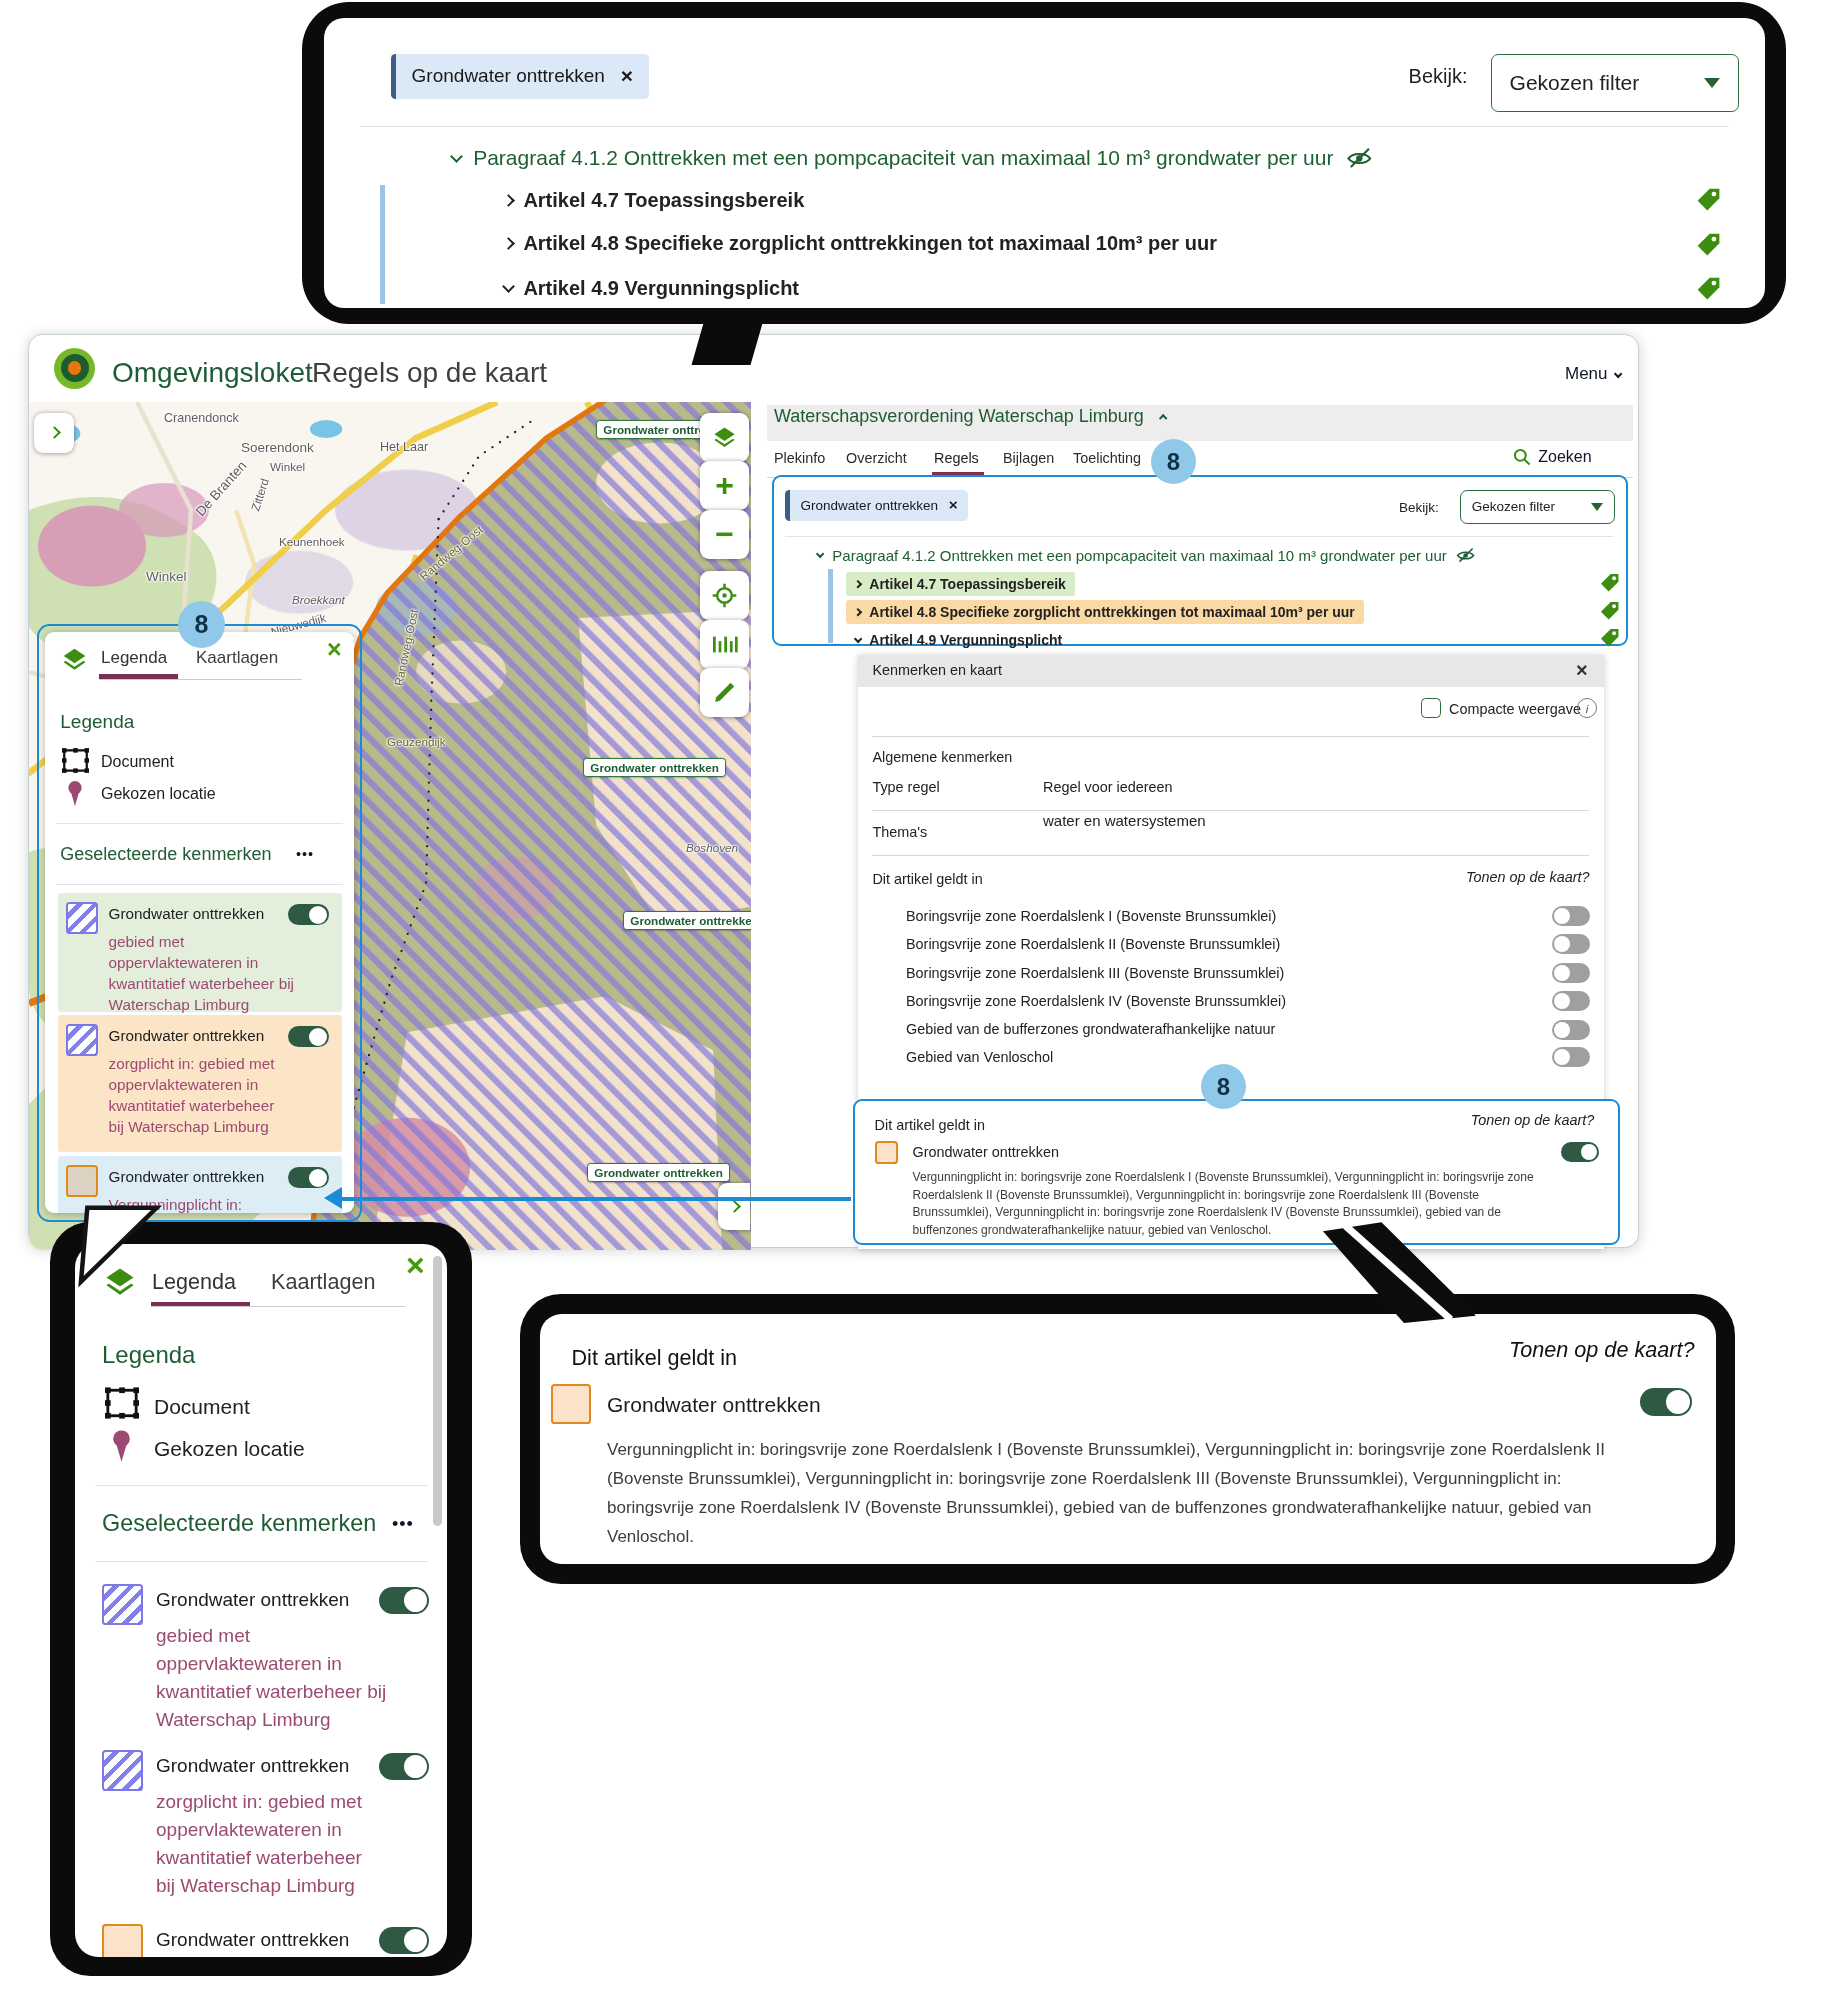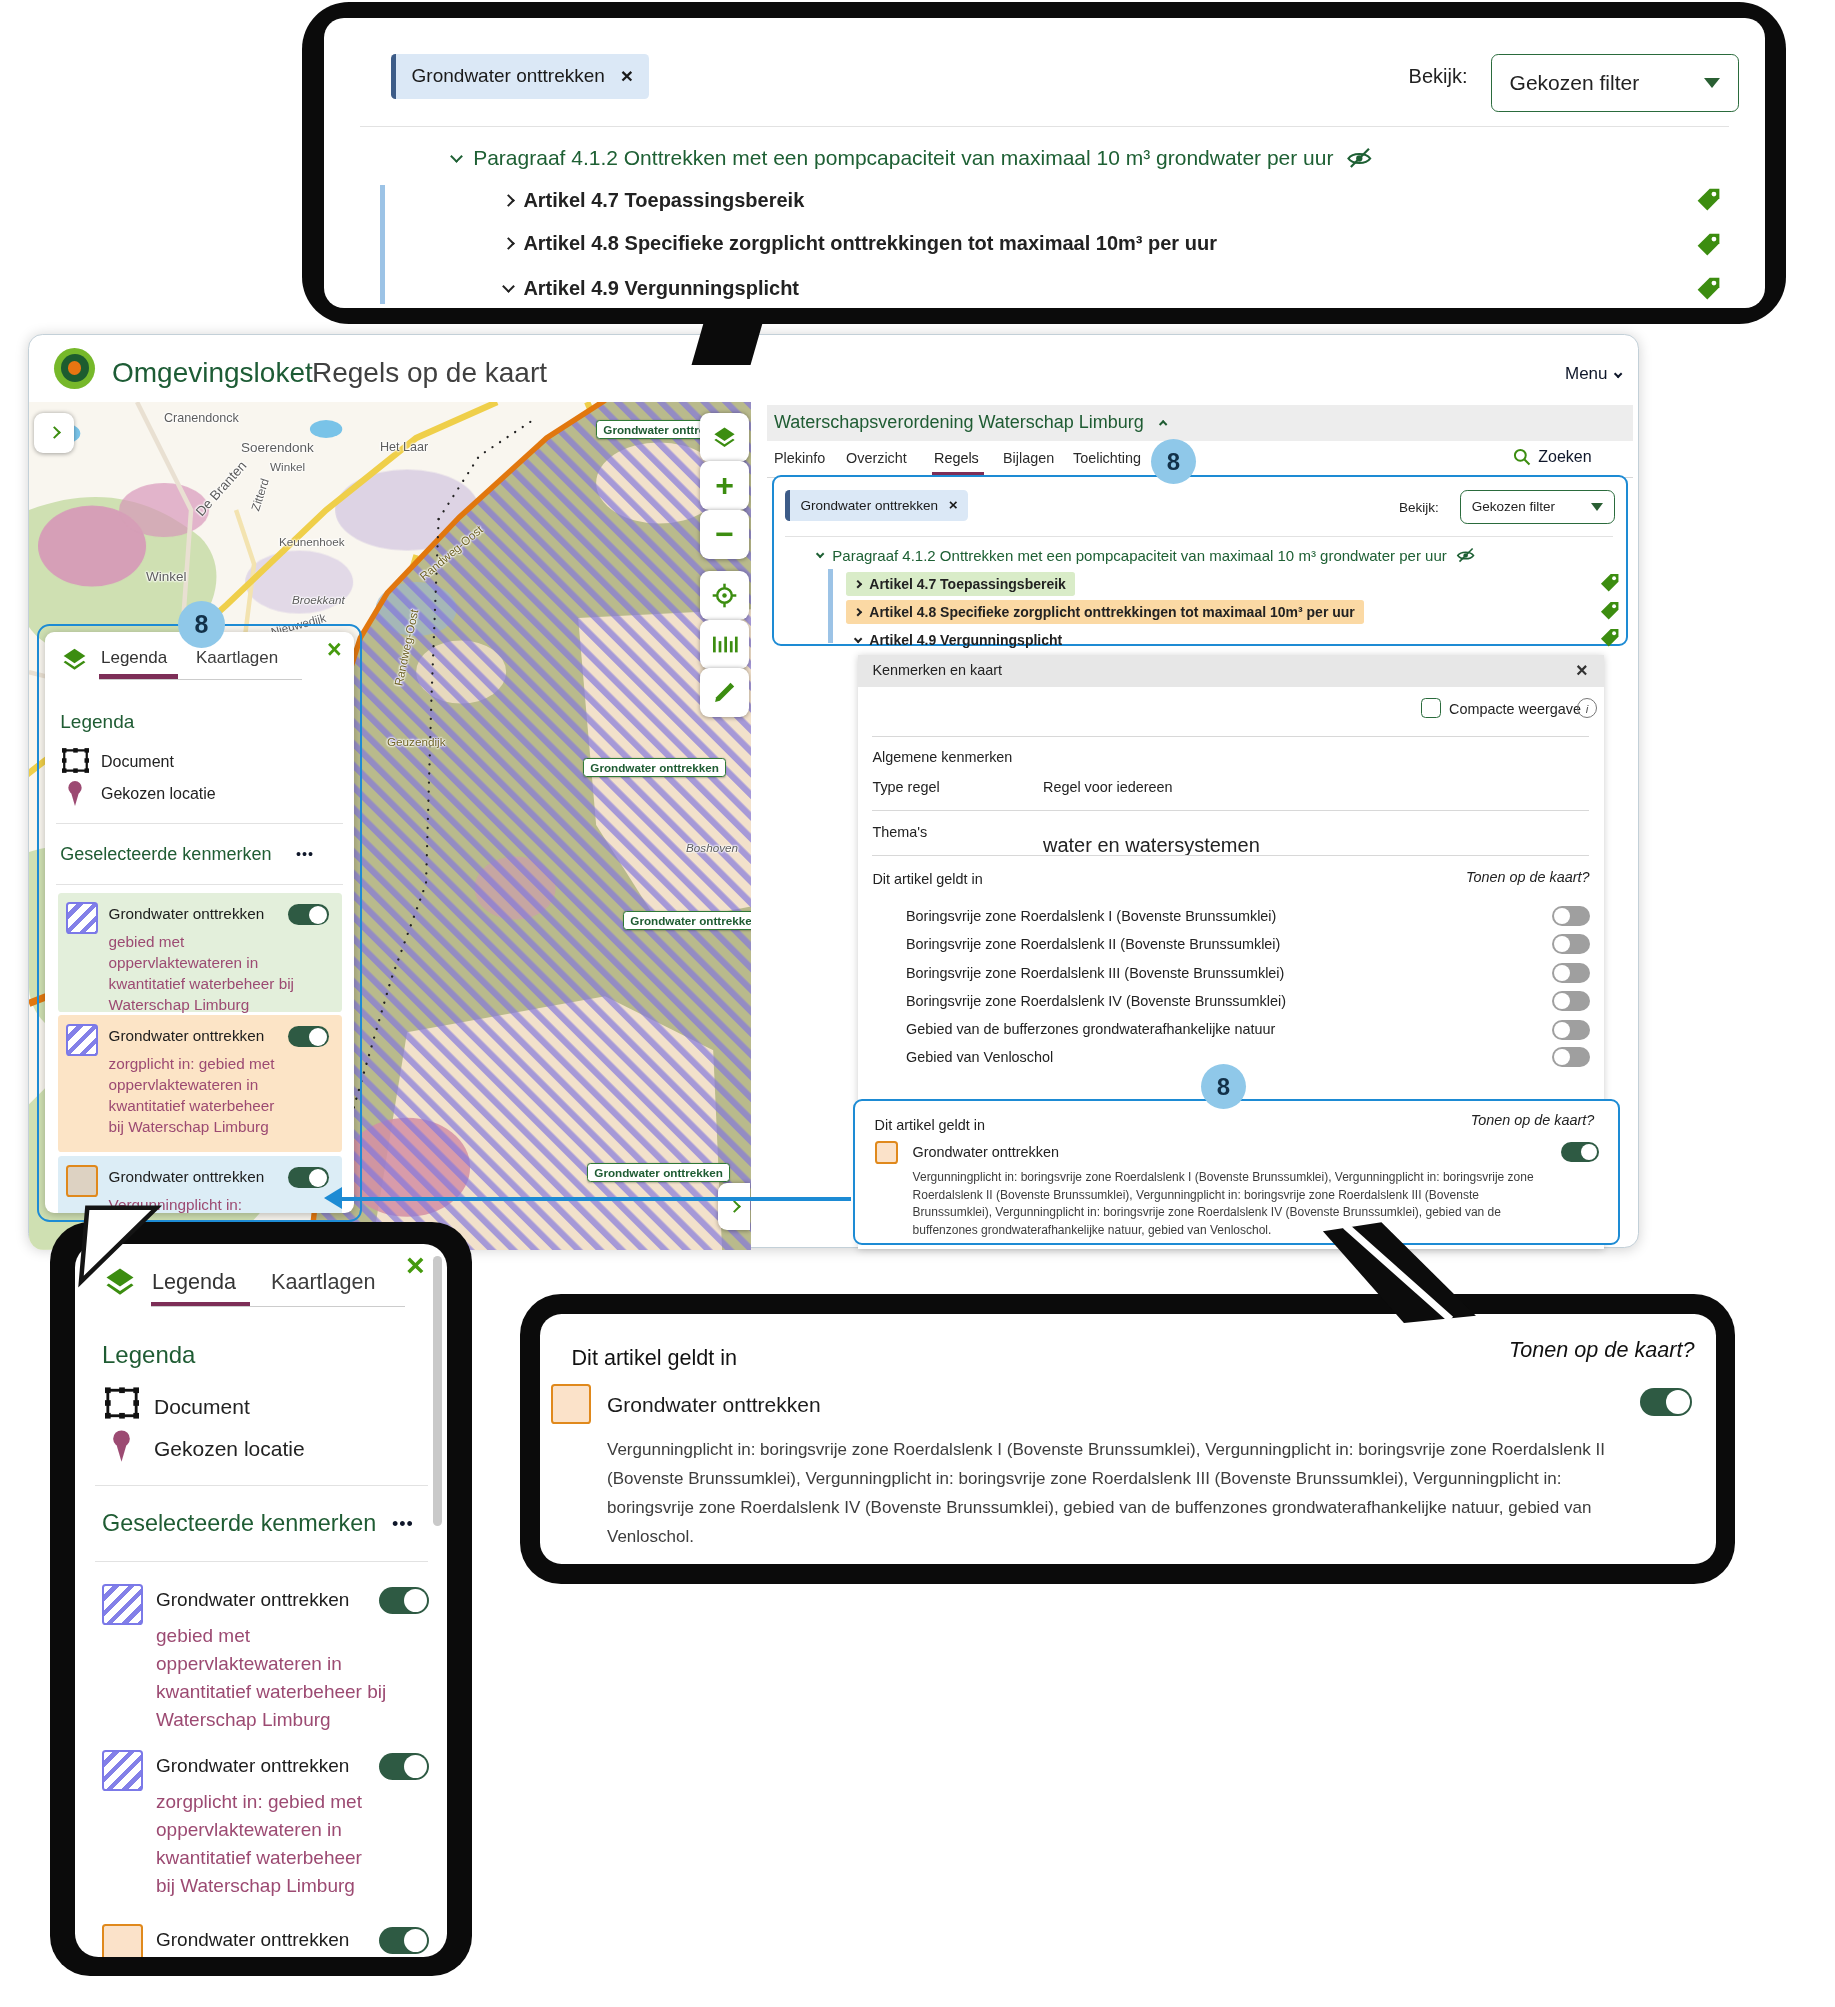--- a/index.html
+++ b/index.html
@@ -251,21 +251,21 @@
         <span class="tg on m" style="left:230px;top:10.8px">
             <span class="knob"></span>
           </span>
         <div class="ar maroon" style="left:51px;top:38px;width:191px;font-size:15.3px;line-height:21px">Vergunningplicht in:</div>
       </div>
     </div>
     <div class="ar" style="left:8px;top:289px;width:325px;height:598px;border:2.7px solid #1d8bd4;border-radius:12.6px;pointer-events:none;z-index:7"></div>
     <div class="badge" style="left:149px;top:266px;width:47px;height:47px;font-size:25px">8</div>
 
     <div class="ar" style="left:738px;top:70px;width:866px;height:36px;background:#ededed"></div>
-    <div class="ar row" style="left:745px;top:77px;gap:16px">
+    <div class="ar row" style="left:745px;top:71px;gap:16px">
       <span class="b g" style="font-size:18px">Waterschapsverordening Waterschap Limburg</span>
       <span class="chev u sm g" style="margin-top:3.6px"></span>
     </div>
     <div class="ar" style="left:745px;top:115px;font-size:14.4px;color:#2b2b2b">Plekinfo</div>
     <div class="ar" style="left:817px;top:115px;font-size:14.4px;color:#2b2b2b">Overzicht</div>
     <div class="ar b" style="left:905px;top:115px;font-size:14.4px;color:#222">Regels</div>
     <div class="ar" style="left:903px;top:137px;width:52px;height:3.6px;background:#7d2e57"></div>
     <div class="ar" style="left:974px;top:115px;font-size:14.4px;color:#2b2b2b">Bijlagen</div>
     <div class="ar" style="left:1044px;top:115px;font-size:14.4px;color:#2b2b2b">Toelichting</div>
     <div class="ar row" style="left:1483px;top:112px;gap:6.3px">
@@ -335,21 +335,21 @@
       <div class="ar" style="left:719px;top:43px;width:20px;height:20px;border:1.8px solid #777;border-radius:50%;color:#555;font-size:11.7px;display:flex;align-items:center;justify-content:center;font-style:italic">
           <span>i</span>
         </div>
       <div class="hline" style="left:14.4px;top:81px;width:717px;background:#d8d8d8"></div>
 
       <div class="ar b" style="left:14.4px;top:94px;font-size:14.4px">Algemene kenmerken</div>
       <div class="ar b" style="left:14.4px;top:124px;font-size:14.4px">Type regel</div>
       <div class="ar" style="left:185px;top:124px;font-size:14.4px">Regel voor iedereen</div>
       <div class="hline" style="left:14.4px;top:155px;width:717px;background:#d8d8d8"></div>
       <div class="ar b" style="left:14.4px;top:169px;font-size:14.4px">Thema's</div>
-      <div class="ar" style="left:185px;top:179px;font-size:20px">water en watersystemen</div>
+      <div class="ar" style="left:185px;top:157px;font-size:15px">water en watersystemen</div>
       <div class="hline" style="left:14.4px;top:200px;width:717px;background:#d8d8d8"></div>
 
       <div class="ar b" style="left:14.4px;top:216px;font-size:14.4px">Dit artikel geldt in</div>
       <div class="ar b it" style="right:14.4px;top:214px;font-size:14.4px">Tonen op de kaart?</div>
 
       <div class="ar" style="left:48px;top:253px;font-size:14.4px">Boringsvrije zone Roerdalslenk I (Bovenste Brunssumklei)</div>
       <span class="tg off s" style="left:694px;top:251px">
           <span class="knob"></span>
         </span>
       <div class="ar" style="left:48px;top:281px;font-size:14.4px">Boringsvrije zone Roerdalslenk II (Bovenste Brunssumklei)</div>

